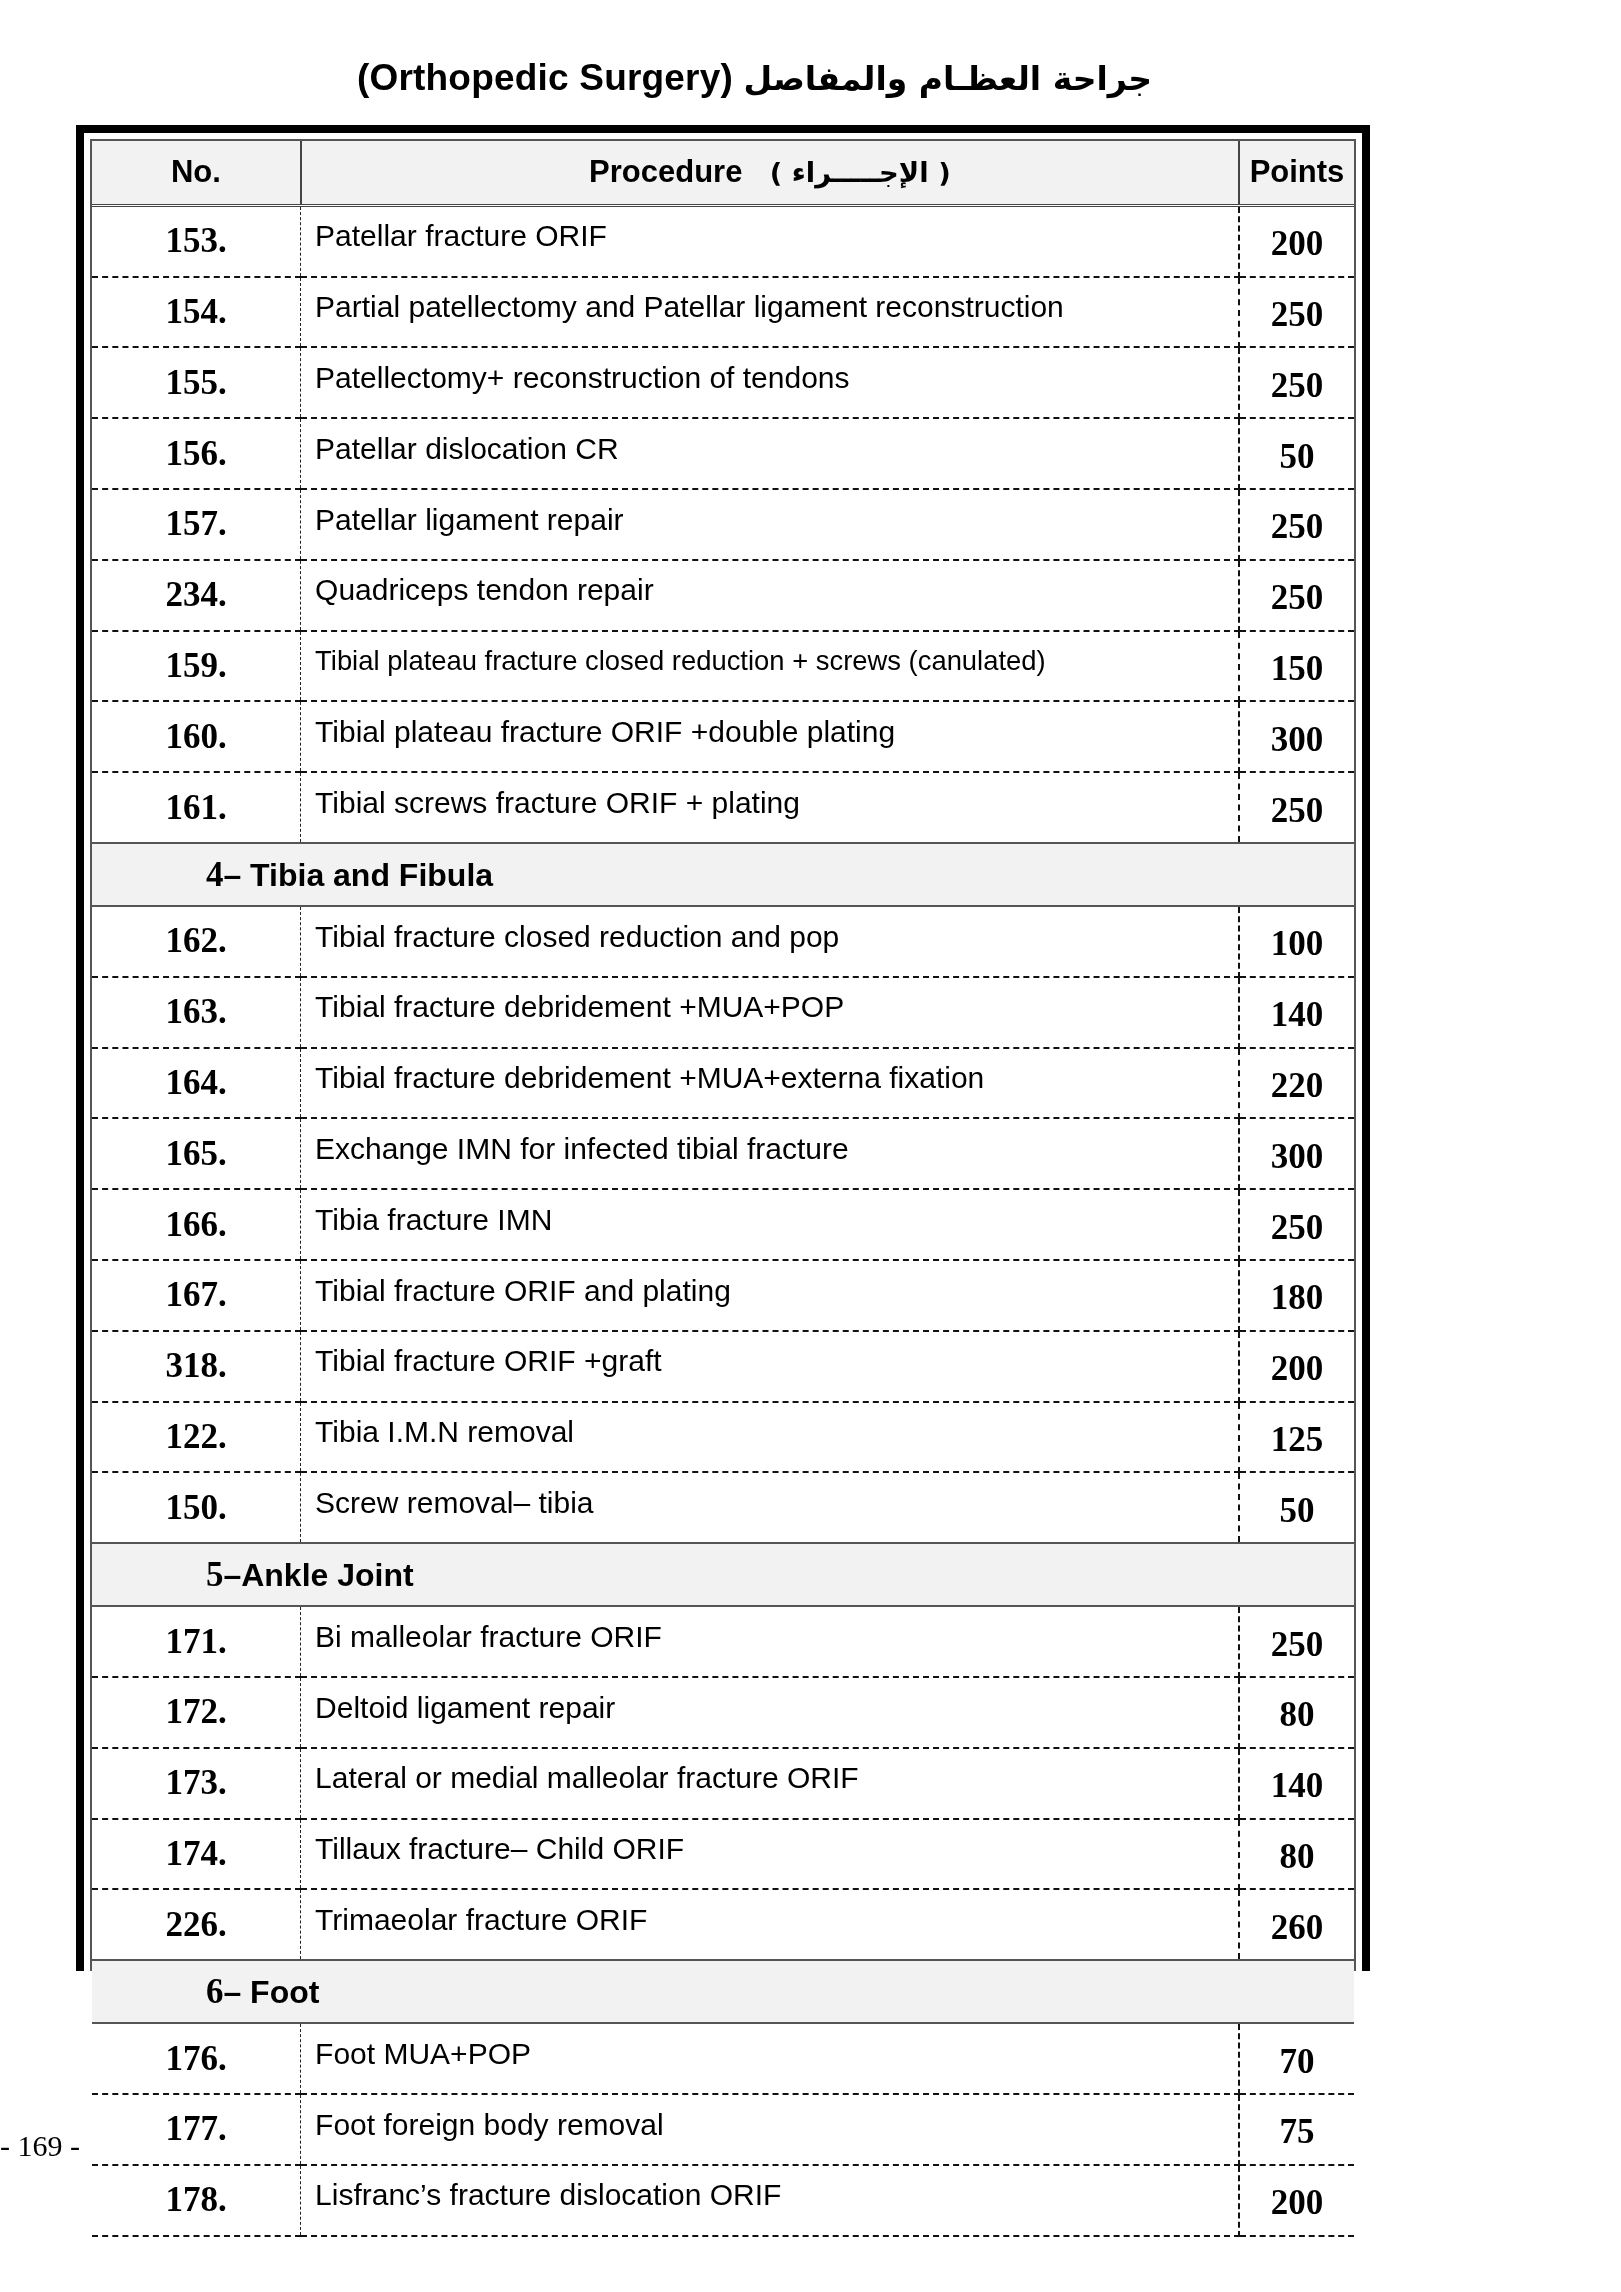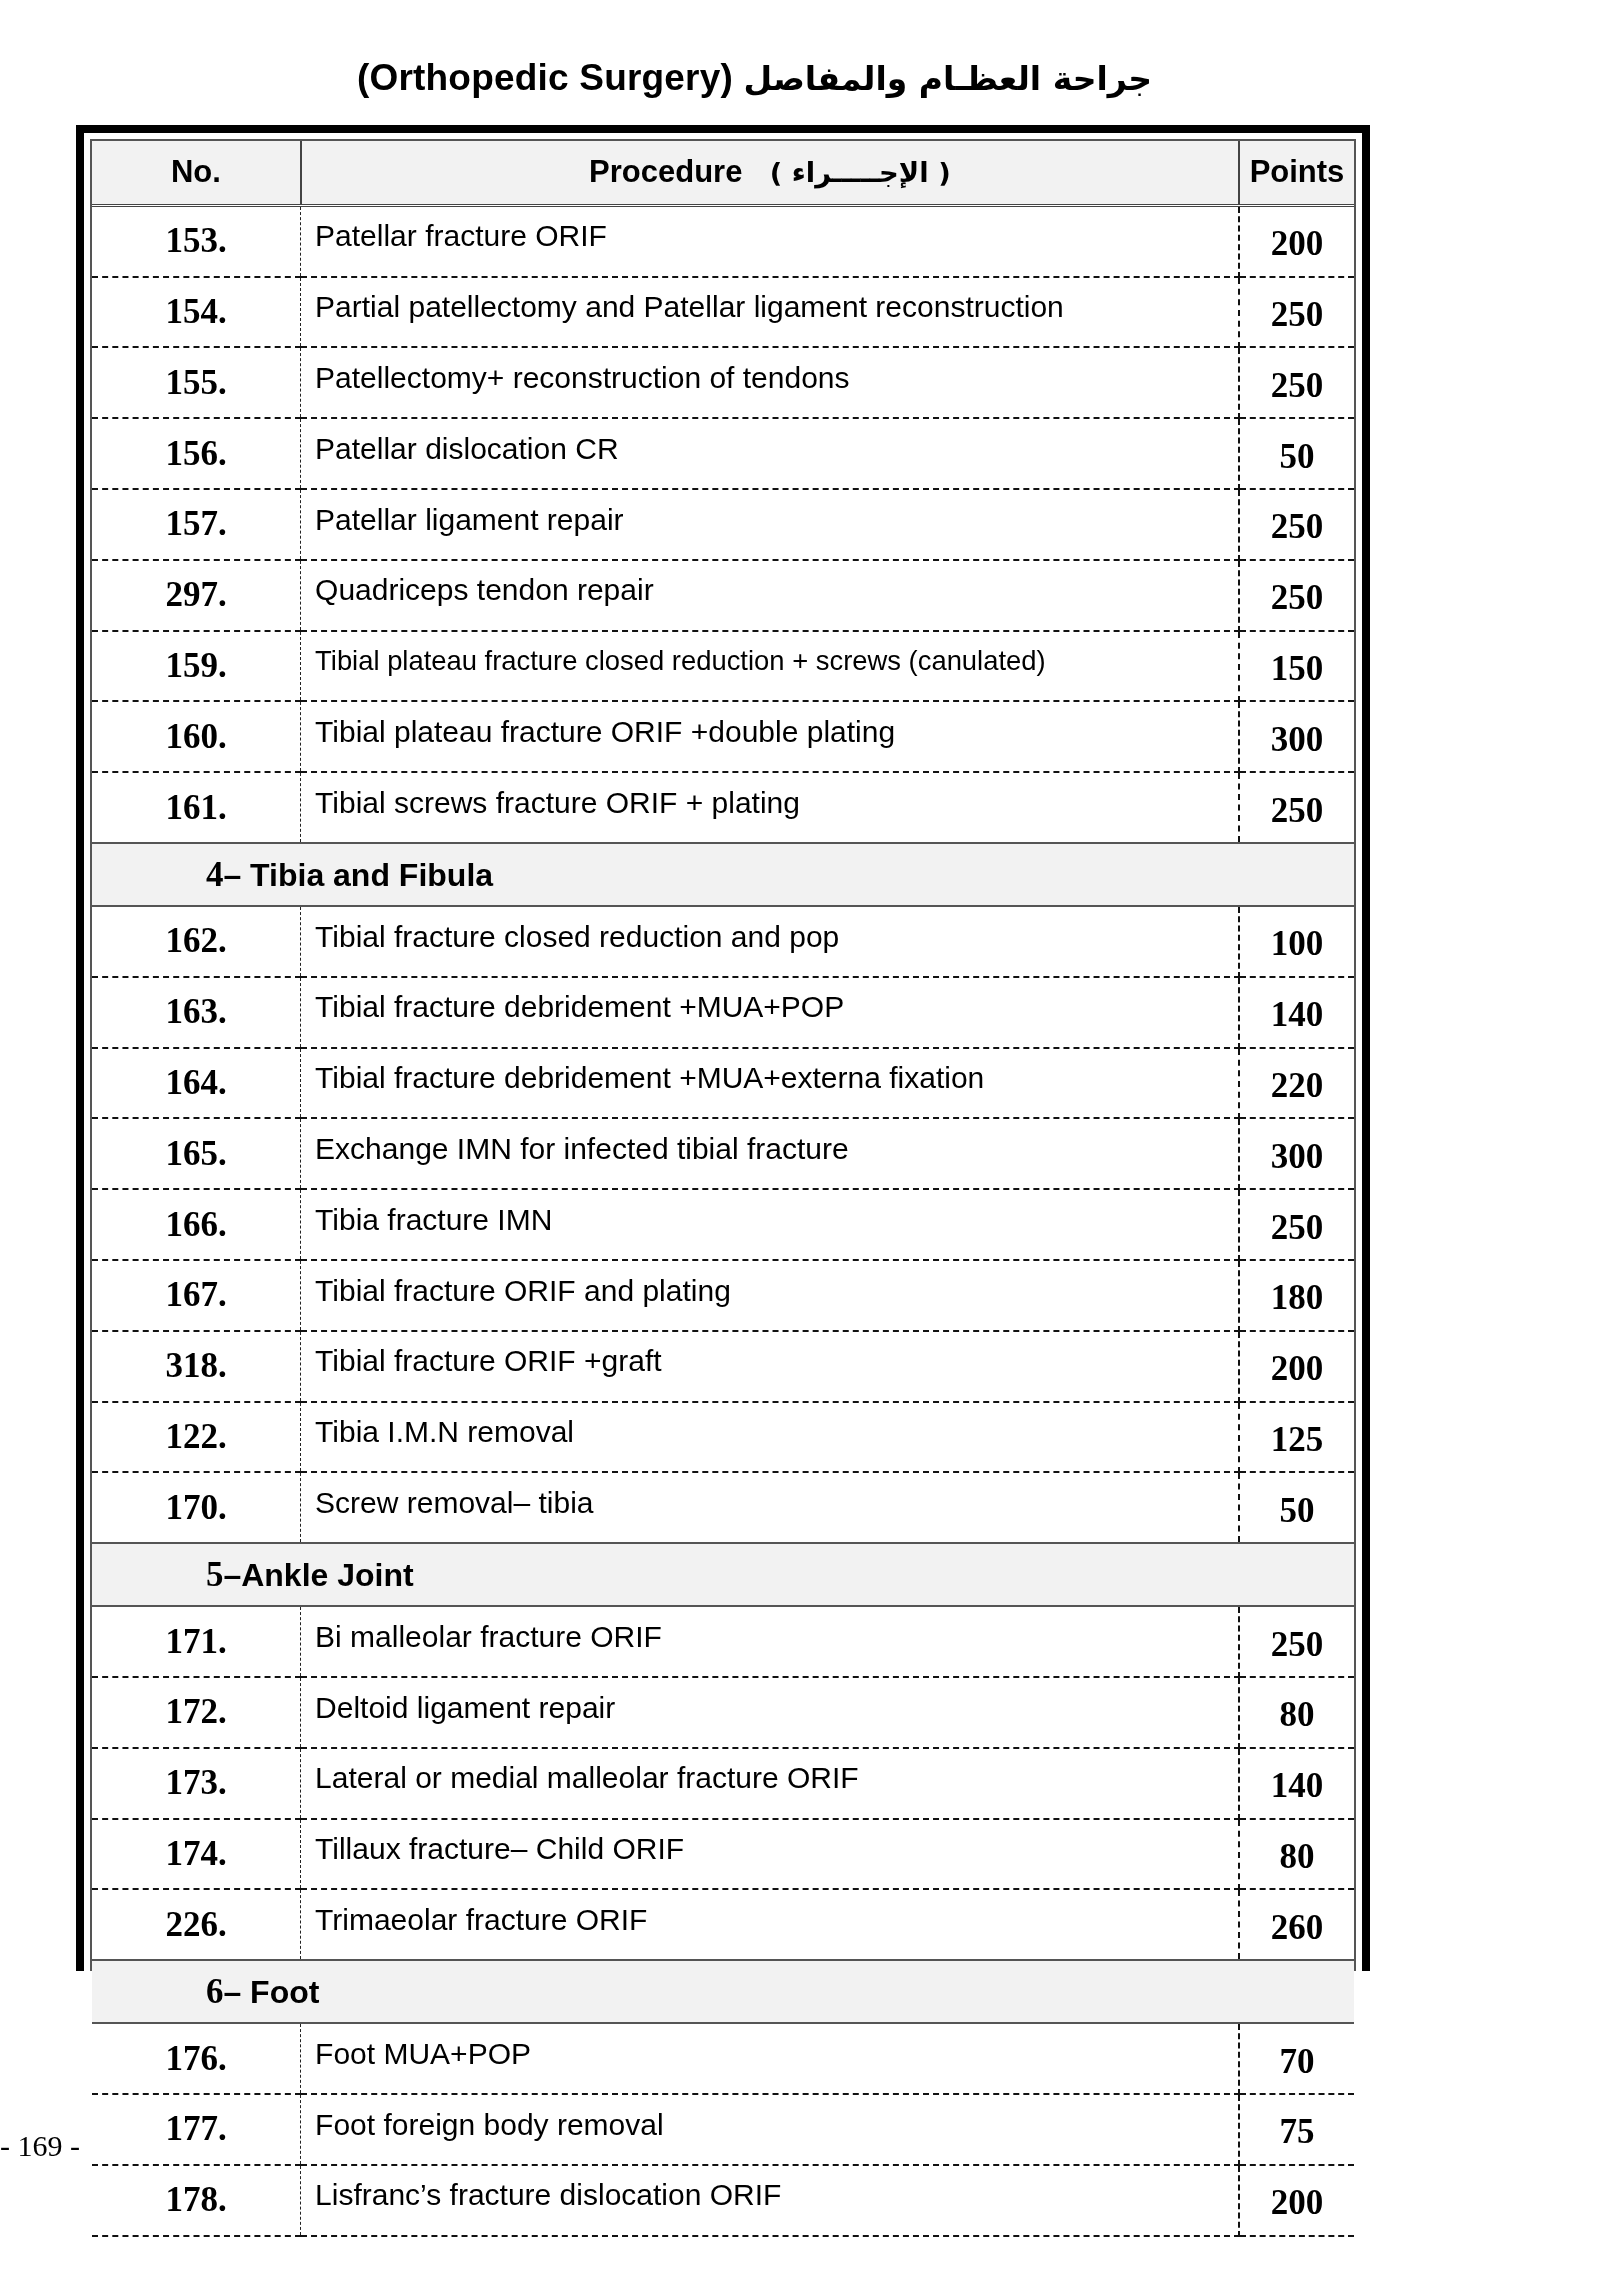--- a/index.html
+++ b/index.html
@@ -70,21 +70,21 @@
             <td class="no">156.</td>
             <td class="proc">Patellar dislocation CR</td>
             <td class="pts">50</td>
           </tr>
           <tr>
             <td class="no">157.</td>
             <td class="proc">Patellar ligament repair</td>
             <td class="pts">250</td>
           </tr>
           <tr>
-            <td class="no">297.</td>
+            <td class="no">234.</td>
             <td class="proc">Quadriceps tendon repair</td>
             <td class="pts">250</td>
           </tr>
           <tr>
             <td class="no">159.</td>
             <td class="proc small">Tibial plateau fracture closed reduction + screws (canulated)</td>
             <td class="pts">150</td>
           </tr>
           <tr>
             <td class="no">160.</td>
@@ -133,21 +133,21 @@
             <td class="no">318.</td>
             <td class="proc">Tibial fracture ORIF +graft</td>
             <td class="pts">200</td>
           </tr>
           <tr>
             <td class="no">122.</td>
             <td class="proc">Tibia I.M.N removal</td>
             <td class="pts">125</td>
           </tr>
           <tr>
-            <td class="no">170.</td>
+            <td class="no">150.</td>
             <td class="proc">Screw removal– tibia</td>
             <td class="pts">50</td>
           </tr>
           <tr class="section">
             <td colspan="3"><span class="sec-num">5</span><span>–Ankle Joint</span></td>
           </tr>
           <tr>
             <td class="no">171.</td>
             <td class="proc">Bi malleolar fracture ORIF</td>
             <td class="pts">250</td>

